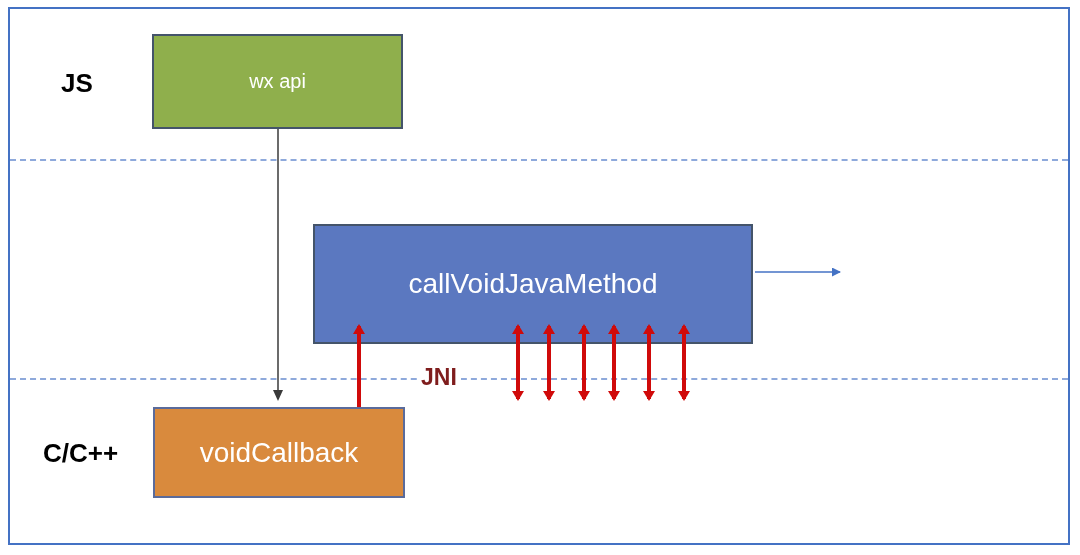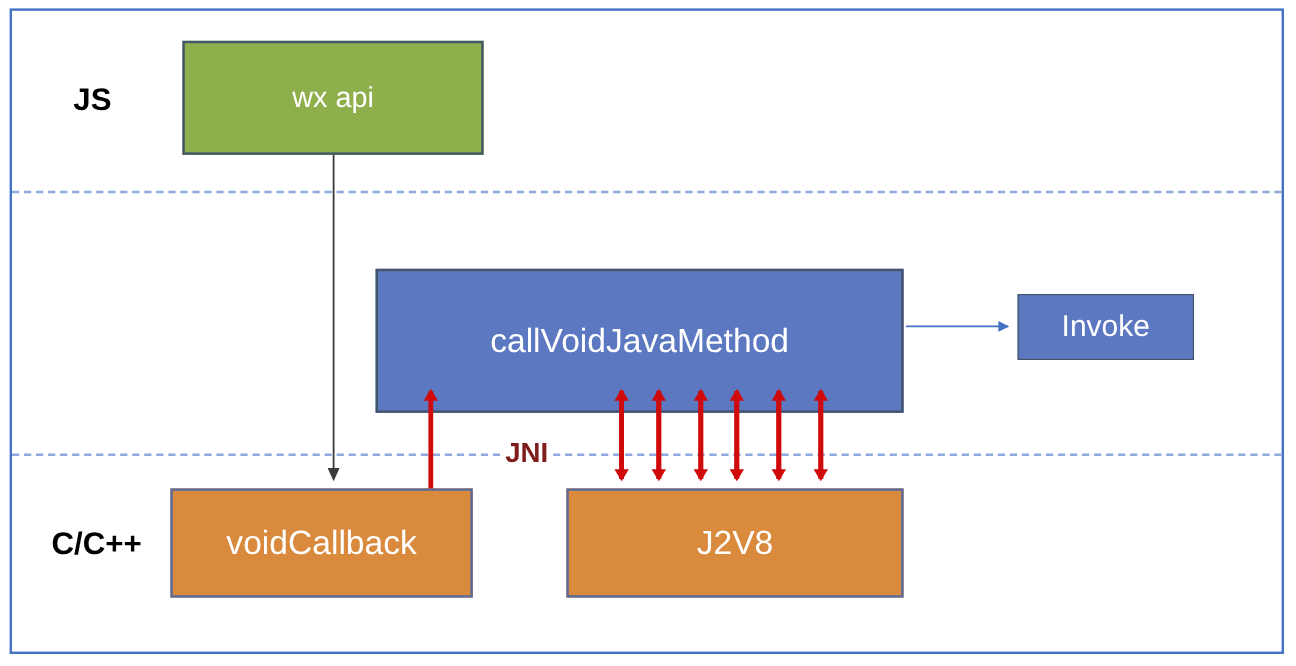--- a/index.html
+++ b/index.html
@@ -48,35 +48,35 @@
     display: flex;
     align-items: center;
     justify-content: center;
     color: #ffffff;
     box-sizing: border-box;
     border: 2px solid #44546a;
   }
   .node.wx-api {
     left: 152px; top: 34px; width: 251px; height: 95px;
     background: #8faf4c;
-    font-size: 24px;
+    font-size: 20px;
   }
   .node.cvjm {
     left: 313px; top: 224px; width: 440px; height: 120px;
     background: #5b78c0;
     font-size: 28px;
   }
   .node.invoke {
     left: 848px; top: 245px; width: 147px; height: 55px;
     background: #5b78c0;
     font-size: 25px;
     border-width: 1px;
   }
   .node.void-callback {
-    left: 142px; top: 407px; width: 252px; height: 91px;
+    left: 153px; top: 407px; width: 252px; height: 91px;
     background: #d98a3d;
     border-color: #5a6b9b;
     font-size: 28px;
   }
   .node.j2v8 {
     left: 472px; top: 407px; width: 281px; height: 91px;
     background: #d98a3d;
     border-color: #5a6b9b;
     font-size: 28px;
   }
@@ -110,31 +110,25 @@
   <div class="layer-label cpp">C/C++</div>
 
   <div class="node wx-api">
     <span>wx api</span>
   </div>
 
   <div class="node cvjm">
     <span>callVoidJavaMethod</span>
   </div>
 
-  <div class="node invoke">
-    <span>Invoke</span>
-  </div>
 
   <div class="node void-callback">
     <span>voidCallback</span>
   </div>
 
-  <div class="node j2v8">
-    <span>J2V8</span>
-  </div>
 
   <svg class="connectors" viewBox="0 0 1080 555" xmlns="http://www.w3.org/2000/svg">
     <defs>
       <marker id="head-black" markerUnits="userSpaceOnUse" markerWidth="14" markerHeight="14" refX="9" refY="5" orient="auto">
         <path d="M0,0 L11,5 L0,10 z" fill="#3a3a3a"></path>
       </marker>
       <marker id="head-blue" markerUnits="userSpaceOnUse" markerWidth="12" markerHeight="12" refX="8" refY="4.5" orient="auto">
         <path d="M0,0 L9,4.5 L0,9 z" fill="#4472c4"></path>
       </marker>
       <marker id="head-red" markerUnits="userSpaceOnUse" markerWidth="16" markerHeight="16" refX="8" refY="6" orient="auto">

